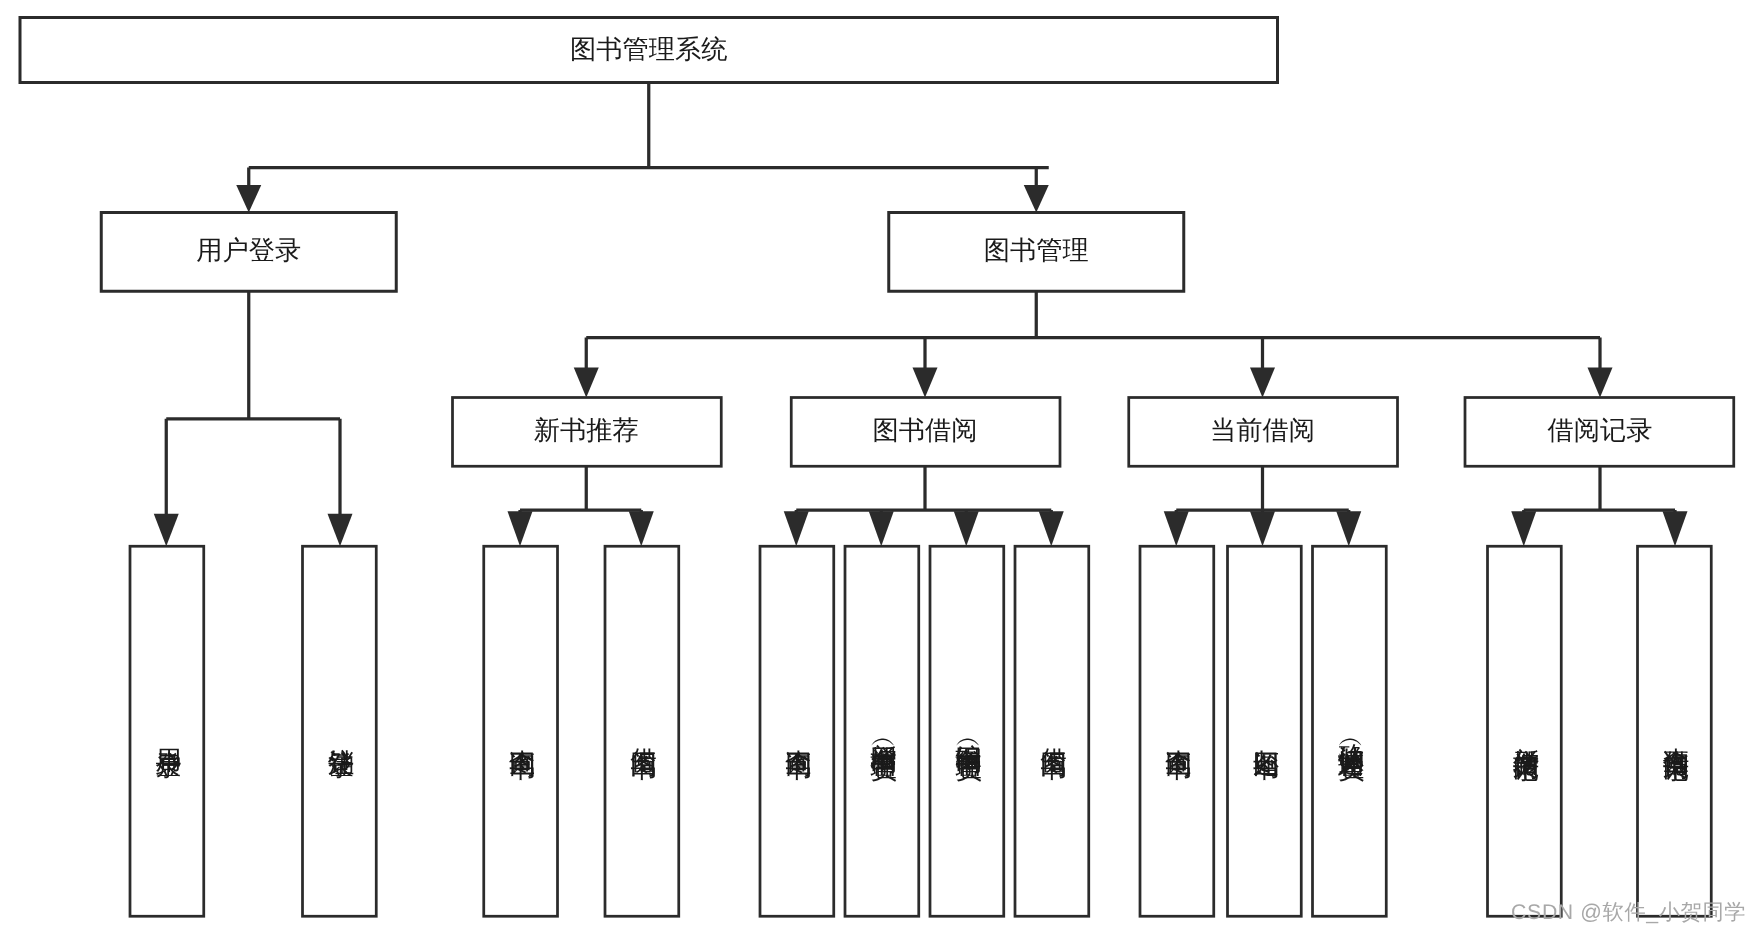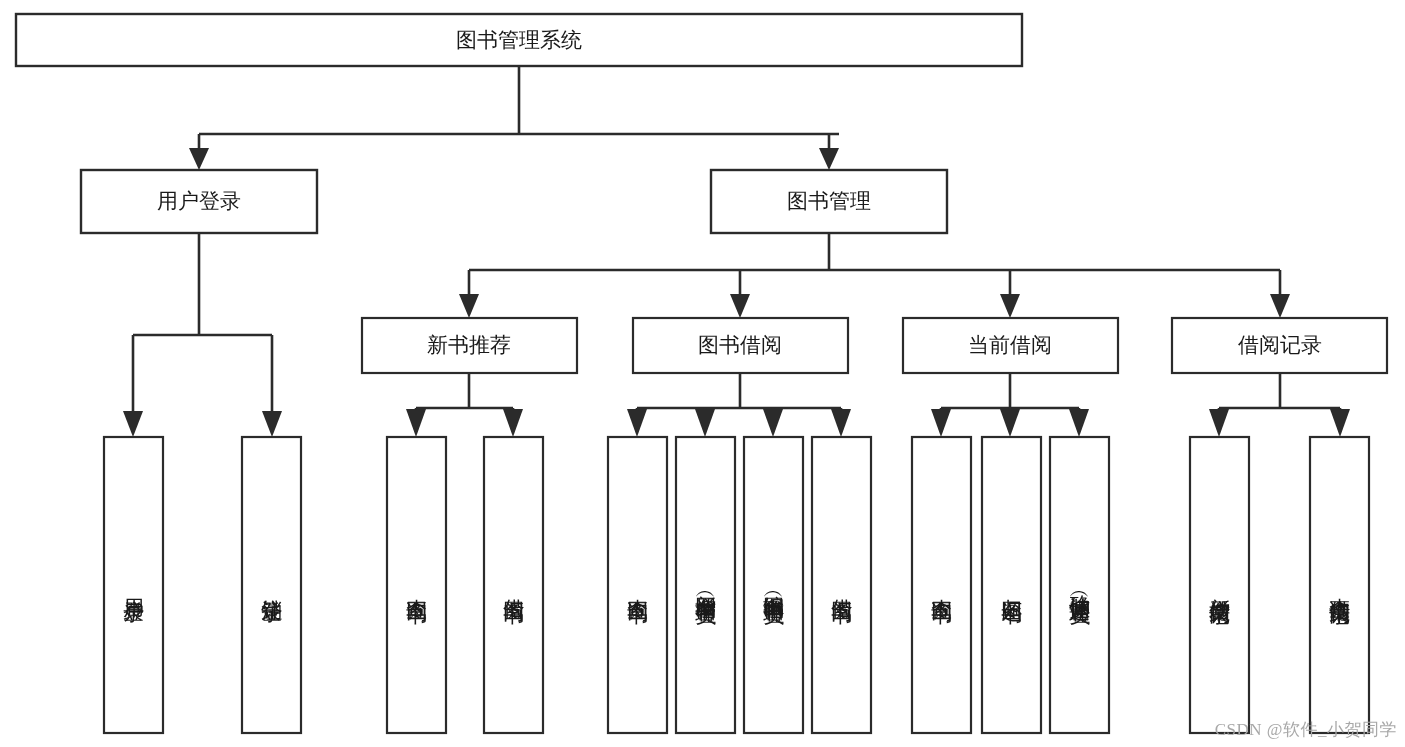--- a/index.html
+++ b/index.html
@@ -65,21 +65,21 @@
     align-items: center;
     justify-content: center;
     text-align: center;
     white-space: nowrap;
     pointer-events: none;
   }
   .watermark {
     position: absolute;
     right: 8px;
     bottom: 6px;
-    font-family: Liberation Serif, serif;
+    font-family: Liberation Sans, sans-serif;
     font-size: 17px;
     color: #a8a8a8;
     white-space: nowrap;
     letter-spacing: 0.5px;
   }
 </style>
 </head>
 <body>
 
 <div id="diagram-root">

